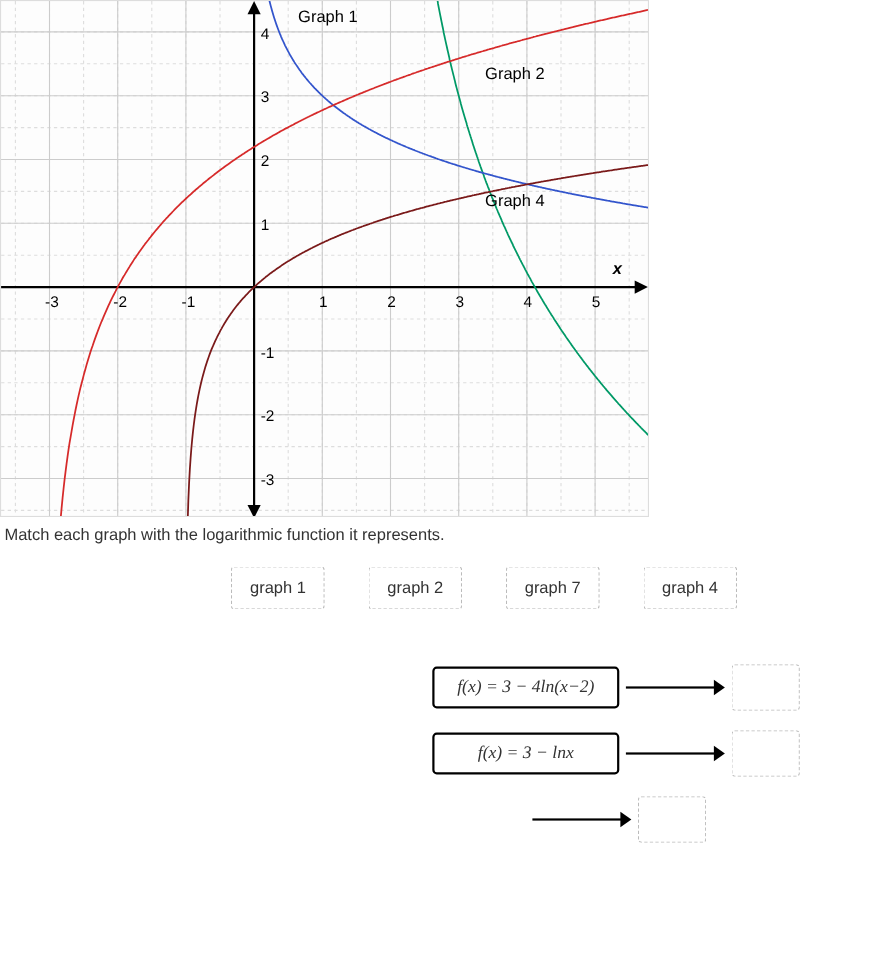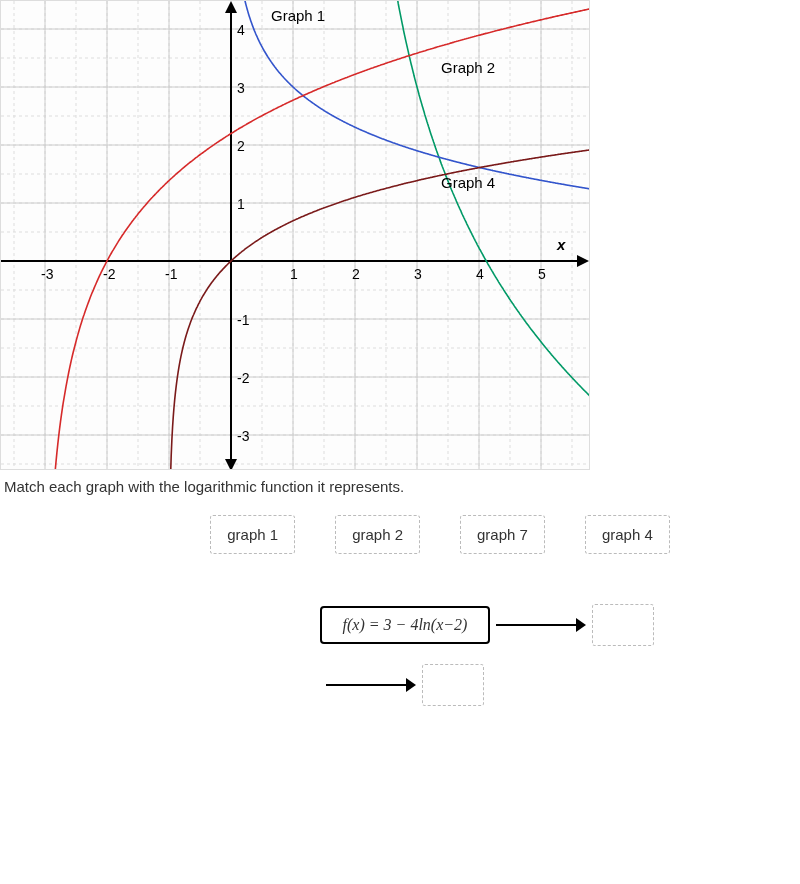--- a/index.html
+++ b/index.html
@@ -43,20 +43,21 @@
       background: #fff;
       cursor: move;
     }
     .match-rows {
       margin-left: 320px;
     }
     .match-row {
       display: flex;
       align-items: center;
       margin-bottom: 18px;
+      justify-content: center;
     }
     .func-box {
       border: 2px solid #000;
       border-radius: 4px;
       padding: 8px 14px;
       font-size: 16px;
       font-style: italic;
       font-family: 'Times New Roman', serif;
       text-align: center;
       min-width: 170px;
@@ -207,16 +208,21 @@
   <div class="drag-tile">graph 4</div>
 </div>
 
 <div class="match-rows">
   <div class="match-row">
     <div class="func-box"><span class="fn">f</span>(<span class="fn">x</span>) = 3 − 4ln(<span class="fn">x</span>−2)</div>
     <div class="arrow"></div>
     <div class="drop-zone"></div>
   </div>
   <div class="match-row">
+    <div class="func-box"><span class="fn">f</span>(<span class="fn">x</span>) = 3 − ln<span class="fn">x</span></div>
+    <div class="arrow"></div>
+    <div class="drop-zone"></div>
+  </div>
+  <div class="match-row">
     <div class="arrow"></div>
     <div class="drop-zone"></div>
   </div>
 </div>
 
 </body></html>

